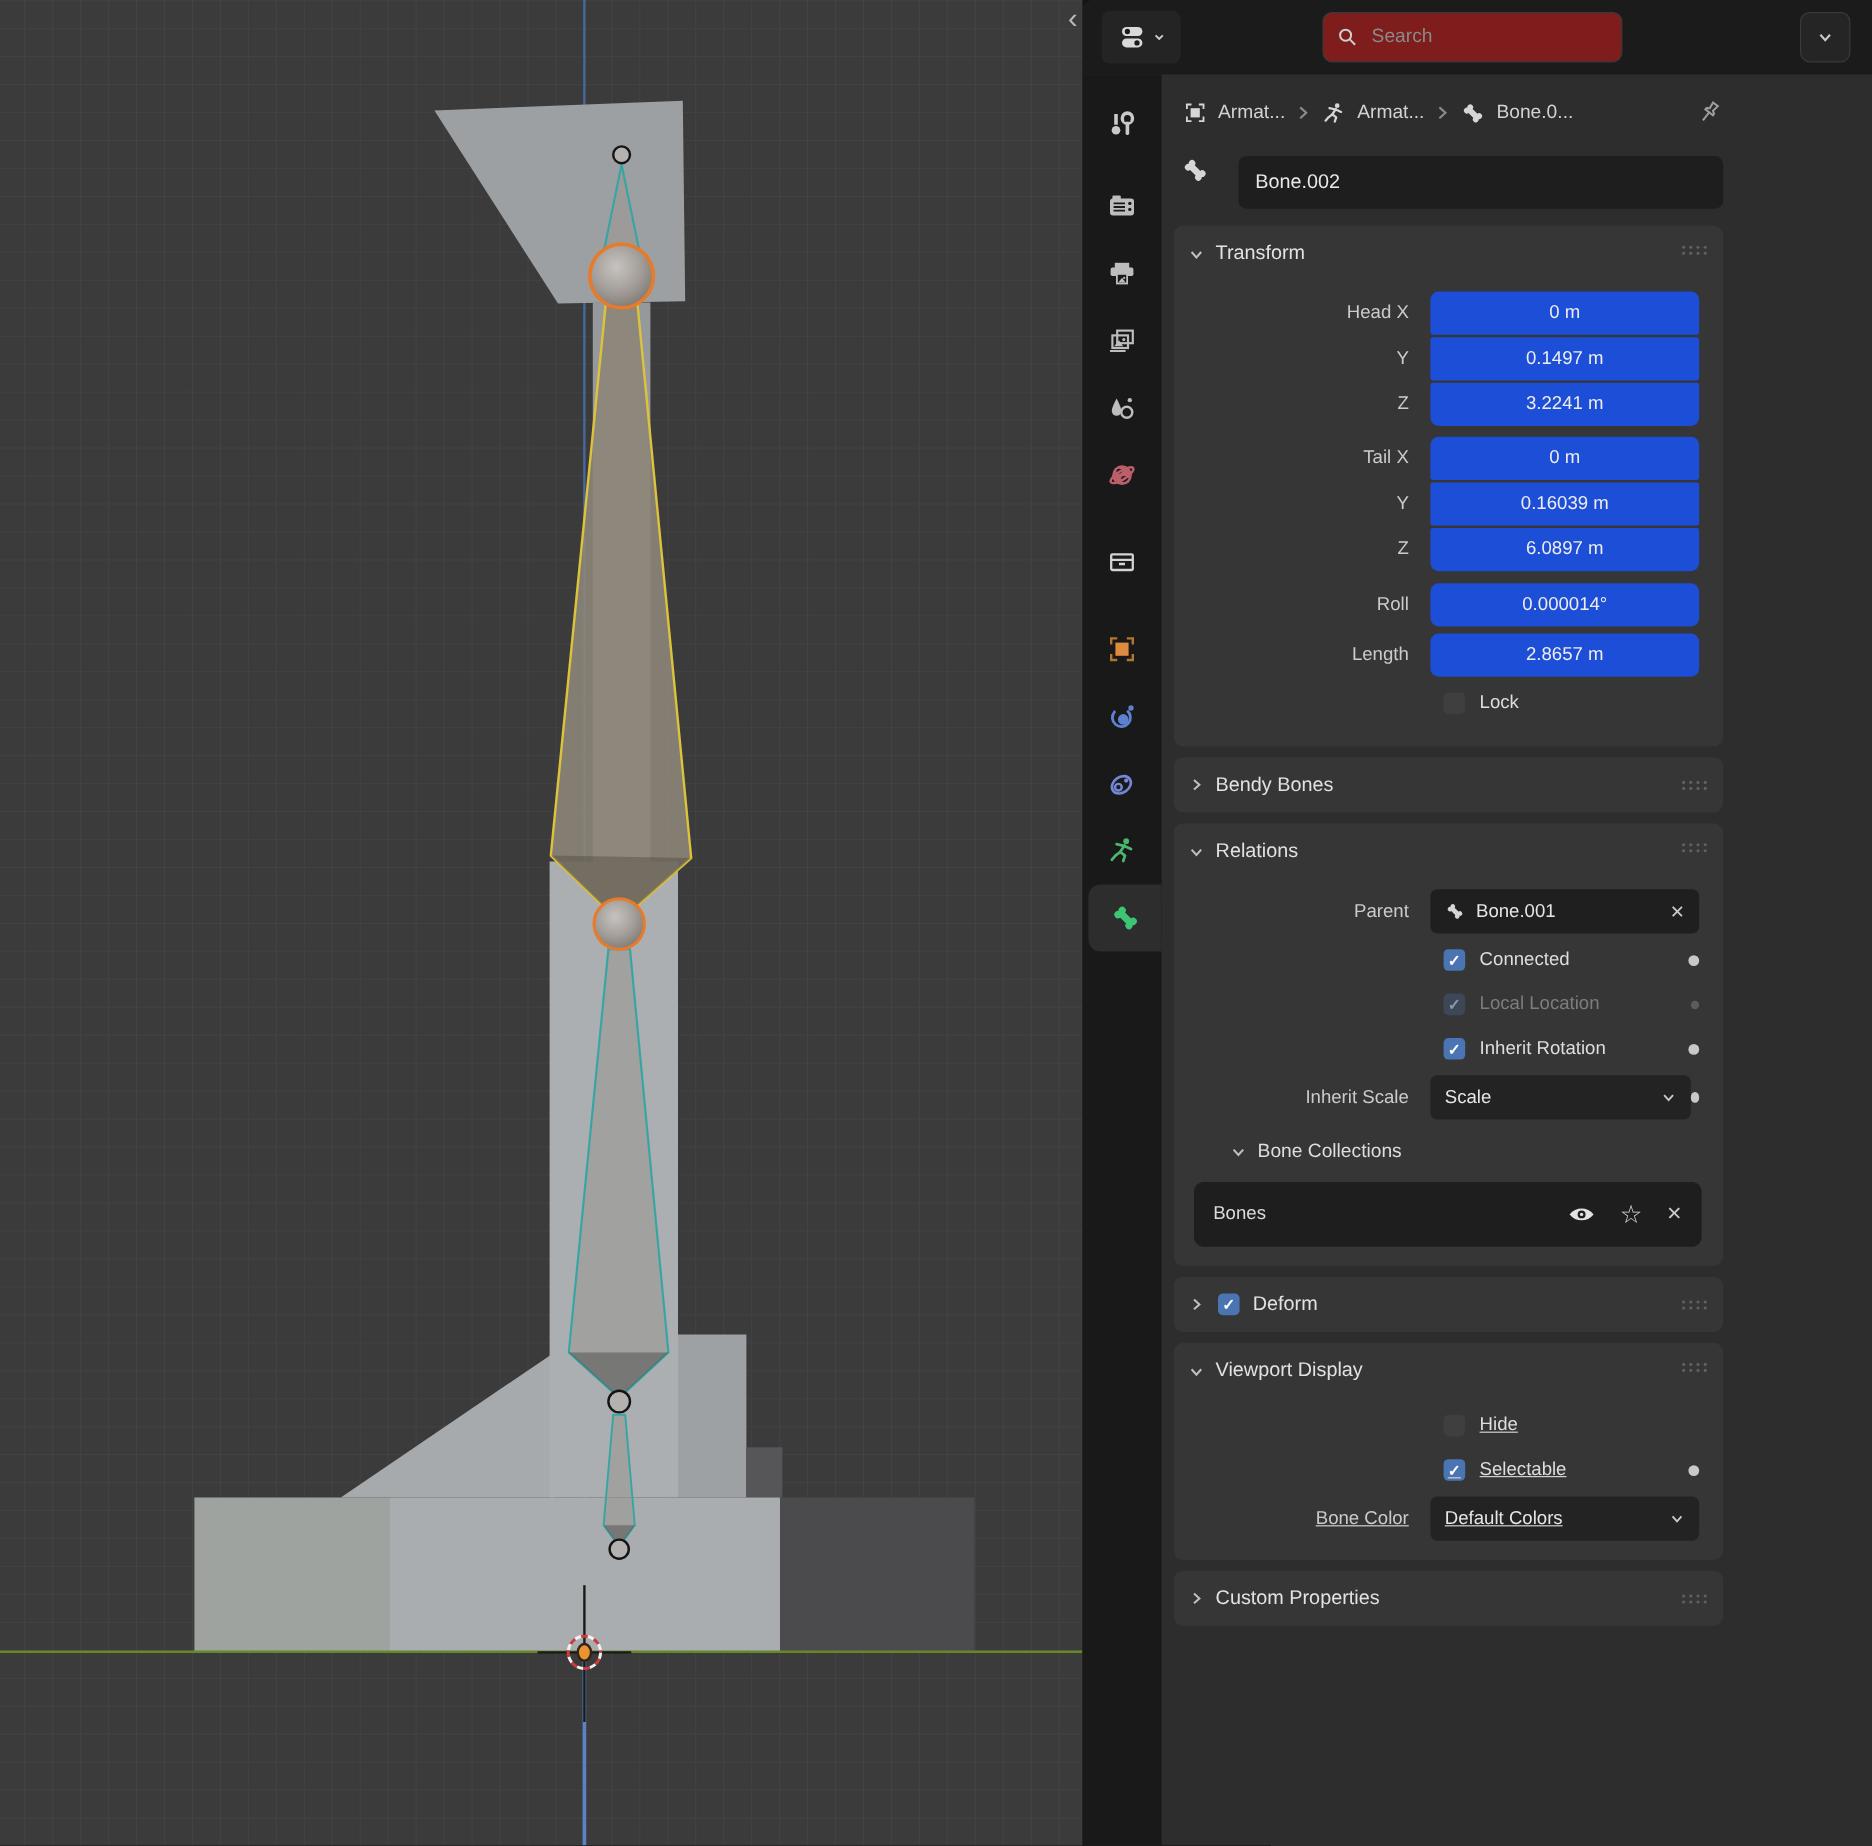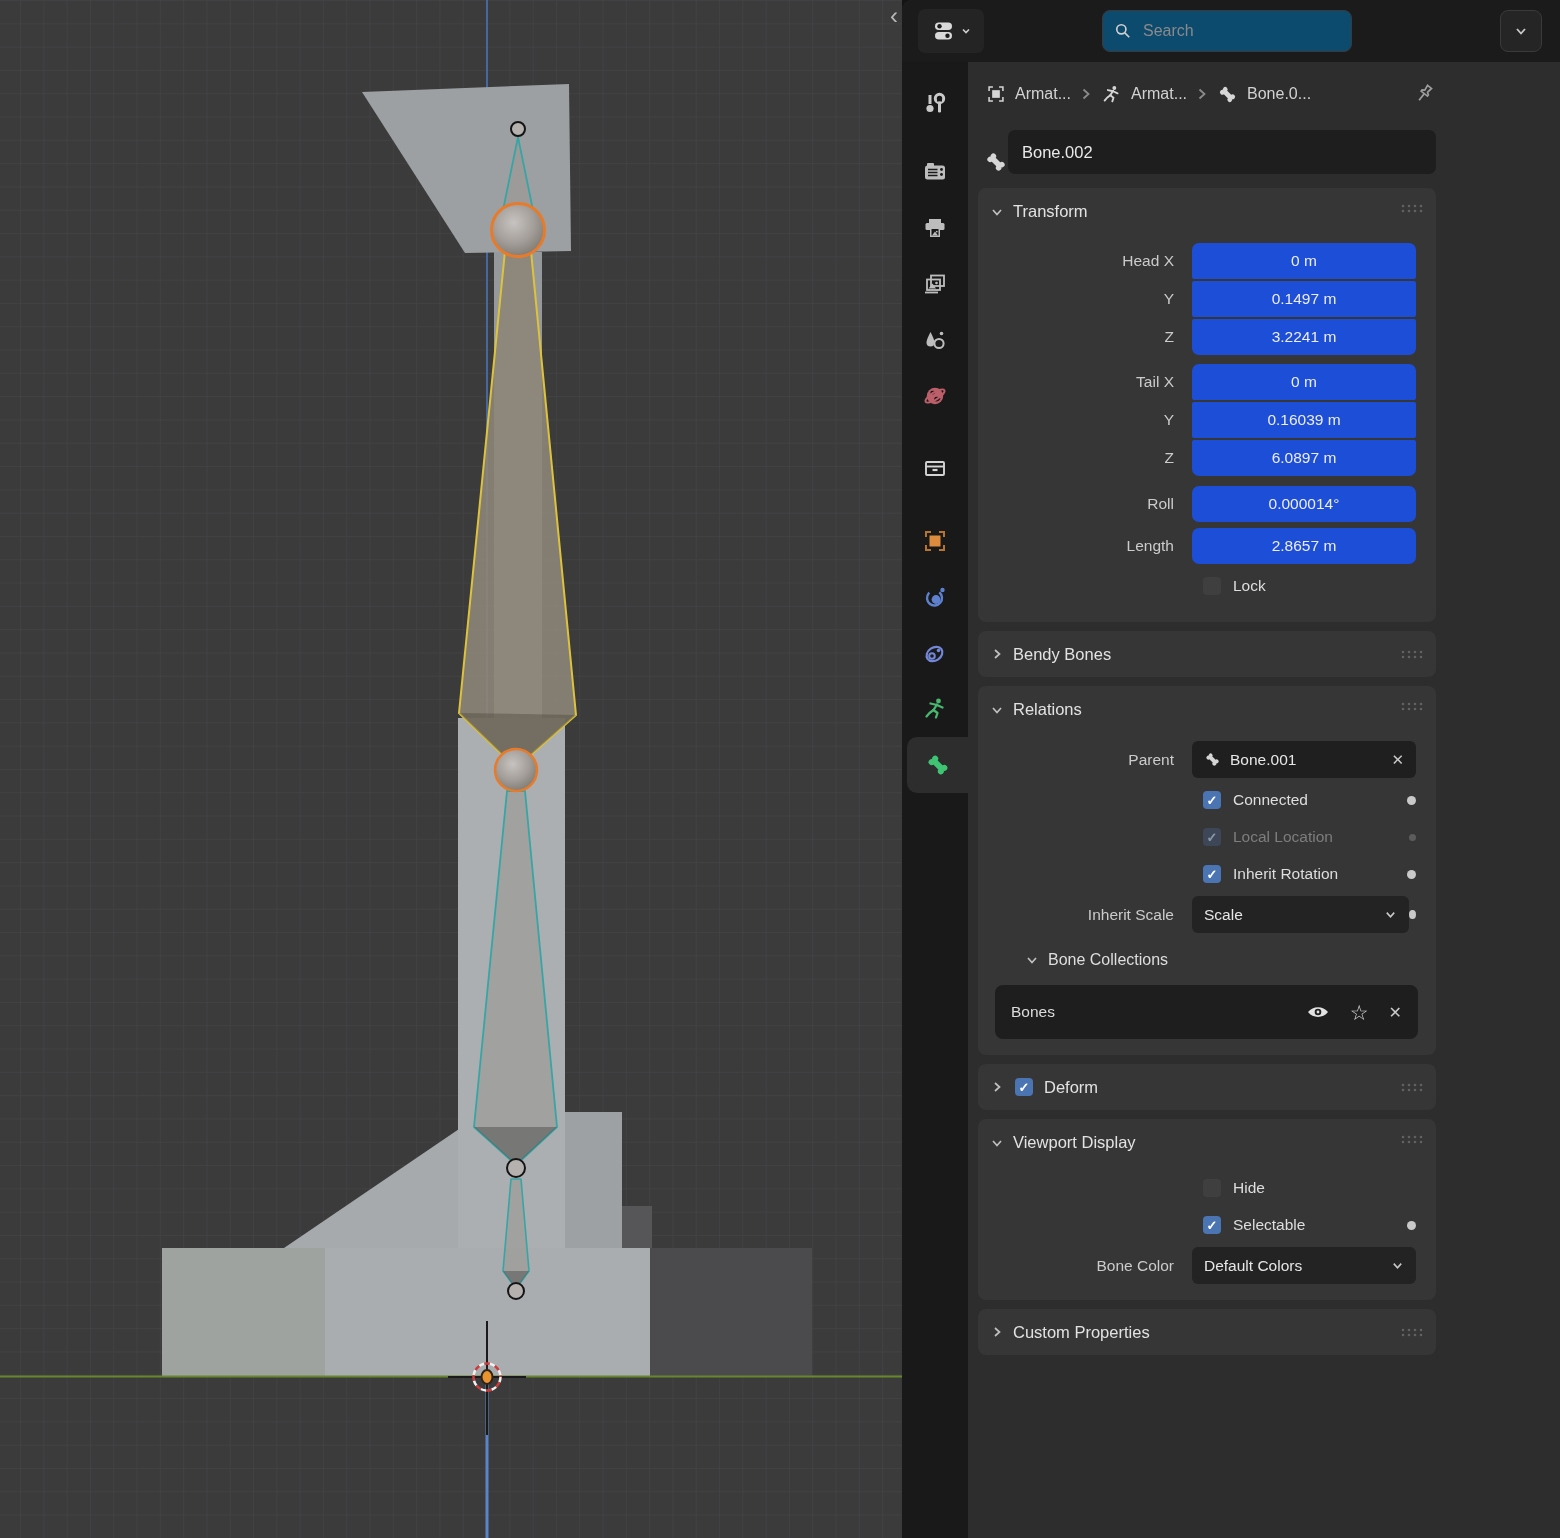--- a/index.html
+++ b/index.html
@@ -11,41 +11,41 @@
   .viewport svg{position:absolute;left:0;top:0;}
   .vp-collapse{position:absolute;right:4px;top:4px;color:#b9b9b9;font-size:24px;line-height:24px;
     cursor:pointer;user-select:none;}
 
   
   .props{position:relative;width:658px;height:1538px;background:#2d2d2d;flex:none;
     border-radius:10px 0 0 0;overflow:hidden;}
   .props-top{height:62px;background:#1b1b1b;display:flex;align-items:center;}
   .ed-btn{margin-left:16px;width:66px;height:44px;background:#242424;border-radius:7px;
     display:flex;align-items:center;justify-content:center;gap:3px;}
-  .search{margin-left:118px;width:228px;height:40px;background:#0c4a6e;border:1px solid #3a3a3a;
+  .search{margin-left:118px;width:228px;height:40px;background:#7f1d1d;border:1px solid #3a3a3a;
     border-radius:8px;display:flex;align-items:center;padding:0 10px;gap:8px;}
   .search input{flex:1;background:transparent;border:none;outline:none;color:#cfcfcf;
     font-size:16px;font-family:inherit;min-width:0;}
   .search input::placeholder{color:#8a8a8a;}
   .top-collapse{margin-left:auto;margin-right:18px;width:40px;height:40px;background:#252525;
     border:1px solid #3a3a3a;border-radius:8px;display:flex;align-items:center;justify-content:center;}
 
   .tabs{position:absolute;left:0;top:62px;bottom:0;width:66px;background:#191919;padding-top:14px;
     display:flex;flex-direction:column;align-items:stretch;}
   .tab{height:56px;display:flex;align-items:center;justify-content:center;flex:none;}
   .tab.active{background:#2d2d2d;border-radius:10px 0 0 10px;margin-left:5px;}
   .tgap12{height:12px;flex:none;} .tgap16{height:16px;flex:none;} .tgap17{height:17px;flex:none;}
 
   .content{margin-left:66px;width:488px;color:#cfcfcf;}
   .crumbs{height:64px;display:flex;align-items:center;padding:0 20px 0 18px;gap:9px;font-size:16px;color:#d2d2d2;}
   .crumb{display:flex;align-items:center;gap:9px;cursor:pointer;}
   .crumb-sep{color:#8b8b8b;display:flex;align-items:center;}
   .pin{margin-left:auto;}
 
-  .namerow{display:flex;align-items:flex-end;gap:0;padding:4px 20px 14px 16px;}
+  .namerow{display:flex;align-items:flex-start;gap:24px;padding:4px 20px 14px 16px;}
   .name-input{flex:1;height:44px;background:#1e1e1f;border:none;border-radius:7px;color:#e9e9e9;
     font-size:16.5px;padding:0 14px;font-family:inherit;outline:none;}
 
   .card{position:relative;background:#363636;border-radius:8px;margin:0 20px 9px 10px;padding:8px 0 14px;}
   .card.collapsed{padding:0;height:46px;display:flex;align-items:center;}
   .phead{display:flex;align-items:center;gap:9px;padding:6px 14px 10px 12px;color:#e2e2e2;font-size:16.5px;}
   .card.collapsed .phead{padding:0 14px 0 12px;flex:1;}
   .grip{position:absolute;right:12px;top:15px;}
   .card.collapsed .grip{top:18px;}
 
@@ -74,21 +74,21 @@
   .xbtn{margin-left:auto;color:#c9c9c9;font-size:15px;cursor:pointer;}
   .ddchev{margin-left:auto;}
 
   .subhead{display:flex;align-items:center;gap:9px;padding:16px 14px 6px 47px;color:#dedede;font-size:16px;}
   .listbox{margin:10px 18px 2px 17px;height:54px;background:#1e1e1f;border-radius:8px;display:flex;
     align-items:center;padding:0 16px;font-size:15.5px;color:#dcdcdc;gap:24px;}
   .listbox .icons{margin-left:auto;display:flex;align-items:center;gap:20px;}
   .star-glyph{font-size:21px;color:#d8d8d8;line-height:21px;cursor:pointer;}
   .x-glyph{font-size:16px;color:#c9c9c9;cursor:pointer;}
 
-  .vd-rows{padding-top:4px;}
+  .vd-rows{padding-top:4px;text-decoration:underline;}
   svg{display:block;}
 </style>
 </head>
 <body>
 
 <div class="app">
 
   <div class="viewport">
     <svg width="902" height="1538" viewBox="0 0 902 1538">
       <defs>

